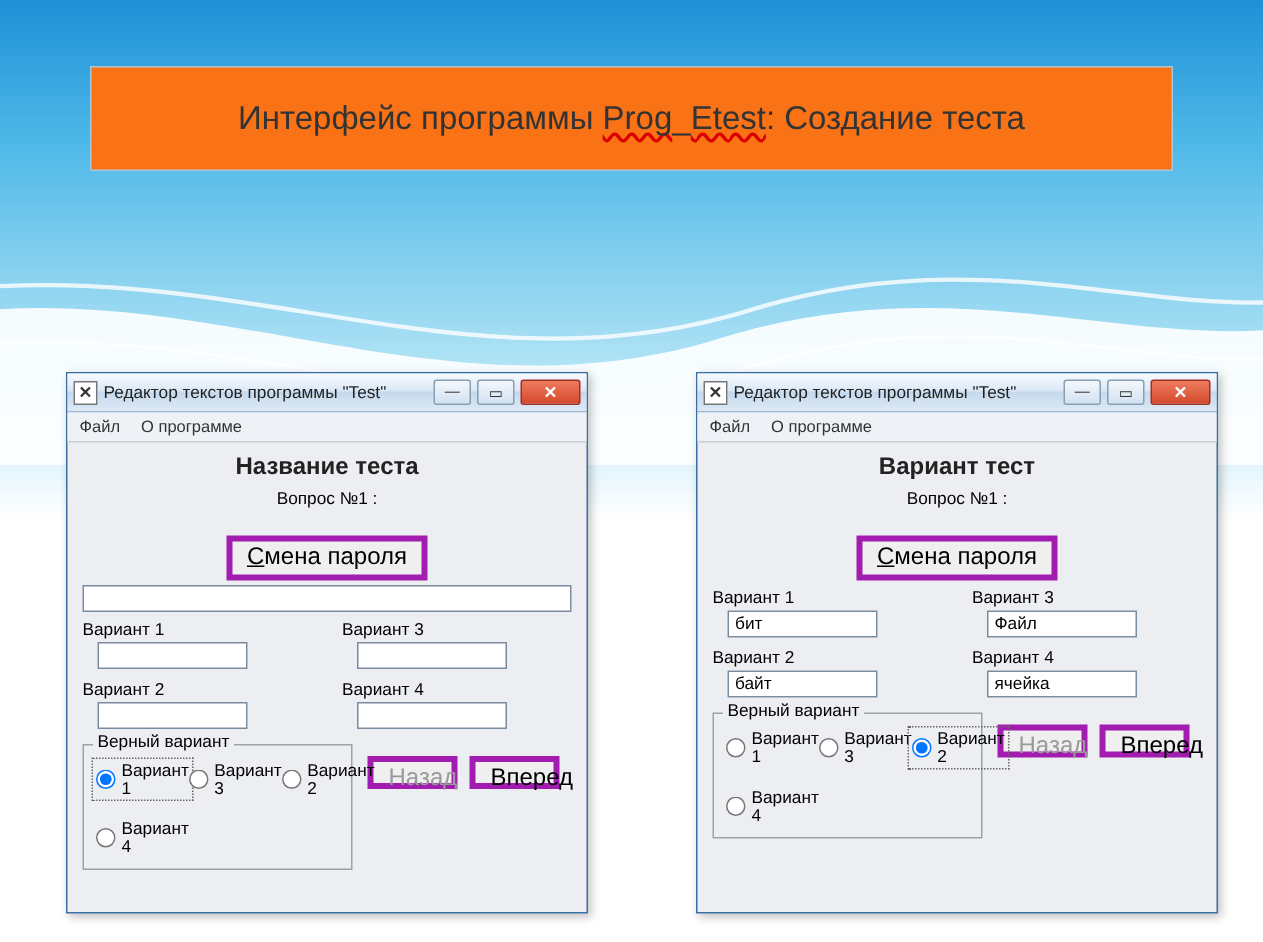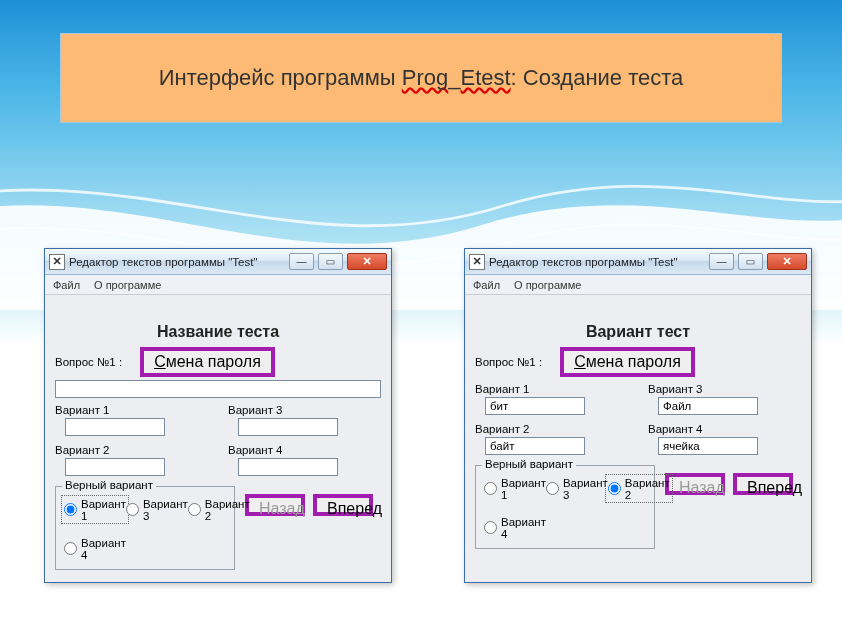--- a/index.html
+++ b/index.html
@@ -15,23 +15,23 @@
     
     .swoosh {
       position: absolute;
       top: 120px; left: -100px; right: -100px;
       height: 190px;
       pointer-events: none;
     }
     .swoosh svg { width: 100%; height: 100%; }
     .title-banner {
       position: absolute;
-      top: 33px; left: 60px; right: 60px;
-      height: 90px;
-      background: #fdba74;
+      top: 44px; left: 60px; right: 60px;
+      height: 70px;
+      background: #f97316;
       border: 1px solid #a8c8dd;
       display: flex;
       align-items: center;
       justify-content: center;
       font-size: 22px;
       color: #333;
     }
     .title-banner .wavy { text-decoration: underline wavy #d00; text-decoration-skip-ink: none; }
     .windows-area {
       position: absolute;
@@ -83,31 +83,30 @@
       height: 20px;
       background: #eef1f5;
       border-bottom: 1px solid #c8cdd3;
       display: flex; align-items: center;
       gap: 14px;
       padding: 0 8px;
       color: #333;
     }
     .menubar span { cursor: default; }
     .client {
-      padding: 6px 10px 12px;
-      margin-top: 20px;
+      padding: 6px 10px 28px;
     }
     .test-title {
       text-align: center;
       font-size: 16px;
       font-weight: bold;
       margin: 2px 0 6px;
       color: #222;
     }
-    .row-q { display: flex; align-items: center; gap: 18px; margin-bottom: 3px; }
+    .row-q { display: flex; align-items: center; gap: 18px; margin-bottom: 3px; flex-direction: column; }
     .row-q label { font-size: 11.5px; }
     .btn-win {
       padding: 2px 10px;
       border: 4px solid #a21caf;
       background: #efefef;
       font-size: 16px;
       font-family: inherit;
       text-align: right;
     }
     .btn-win:disabled { color: #9a9a9a; }

